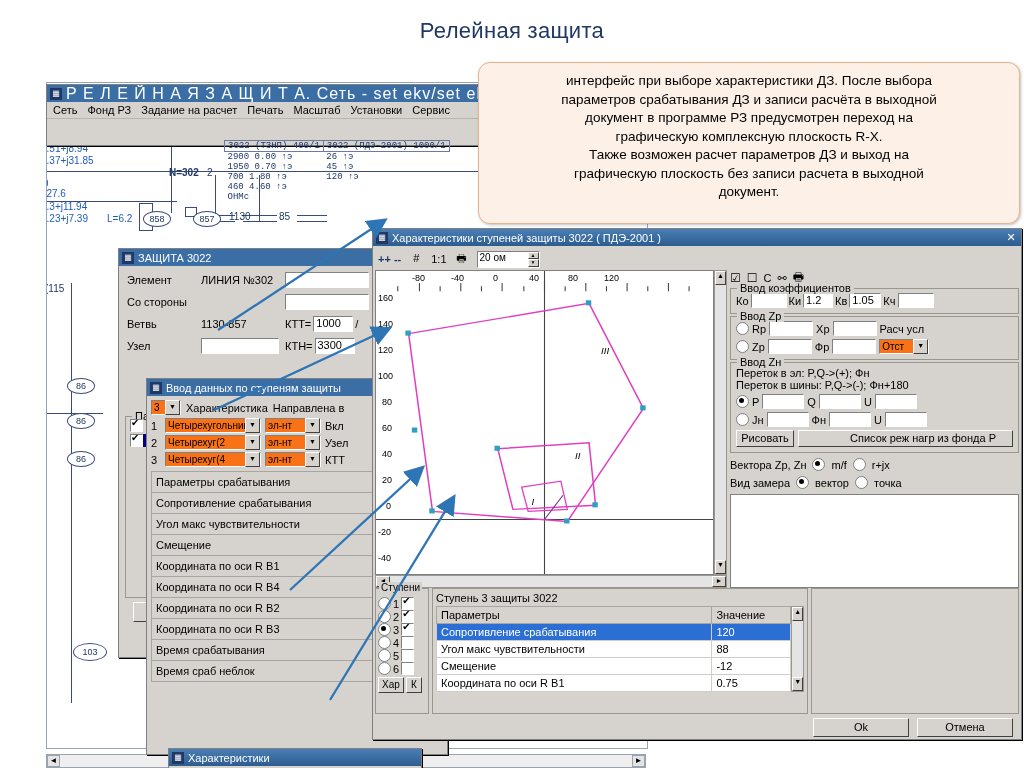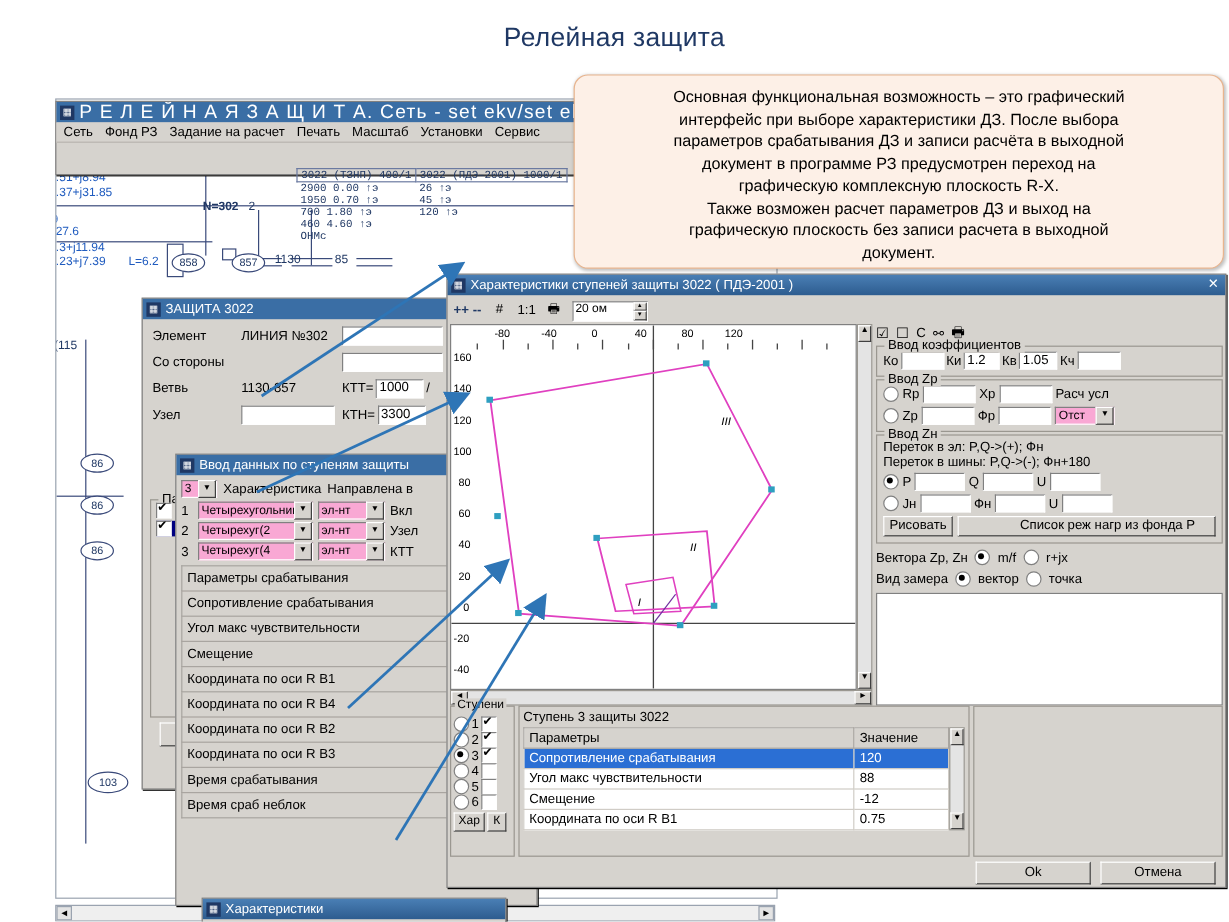--- a/index.html
+++ b/index.html
@@ -25,39 +25,39 @@
   .tb .x{width:14px;height:13px;text-align:center;line-height:12px;font-size:11px;color:#fff;cursor:default;}
   .menurow{display:flex;gap:10px;font-size:11px;color:#000;padding:2px 6px;background:#d6d3ce;border-bottom:1px solid #b8b4ae;}
   .fld{background:#fff;border:1px solid;border-color:#808080 #fff #fff #808080;font-size:11px;padding:0 2px;box-sizing:border-box;}
   .btn{background:#d6d3ce;border:1px solid;border-color:#fff #404040 #404040 #fff;font-size:11px;text-align:center;box-sizing:border-box;}
   .lbl{font-size:11px;color:#000;}
   
   #app-main{left:46px;top:84px;width:600px;height:60px;}
   .app-title{font-size:16px;letter-spacing:1px;}
   
   .data-lines{position:absolute;left:224px;top:140px;font-family:"Liberation Mono",monospace;font-size:9px;color:#203864;}
-  .data-lines table{border-collapse:collapse;margin-left:23px;}
+  .data-lines table{border-collapse:collapse;}
   .data-lines td{border:1px solid #6b7aa1;padding:0 3px;white-space:nowrap;}
   .data-lines td.nb{border:none;}
   
   #w-zashita{left:118px;top:248px;width:300px;height:408px;}
   #w-zashita .body{padding:6px 8px;position:relative;height:calc(100% - 17px);box-sizing:border-box;}
   .row{display:flex;align-items:center;margin-bottom:6px;}
   .row .l1{width:74px;font-size:11px;}
   .row .l2{width:84px;font-size:11px;}
   .panel-group{position:absolute;left:6px;top:150px;width:110px;height:180px;border:1px solid #9a9790;}
   .panel-group .gl{position:absolute;top:-7px;left:6px;background:#d6d3ce;font-size:11px;padding:0 3px;}
   .chk{display:flex;align-items:center;gap:4px;font-size:11px;margin:2px 4px;}
   .cbox{width:11px;height:11px;background:#fff;border:1px solid;border-color:#808080 #fff #fff #808080;position:relative;}
   .cbox.on:after{content:"✔";position:absolute;left:0px;top:-3px;font-size:10px;color:#000;}
   .sel{background:#000080;color:#fff;}
   
   #w-vvod{left:146px;top:378px;width:300px;height:375px;}
   #w-vvod .body{height:calc(100% - 17px);padding:4px 4px 0 4px;box-sizing:border-box;}
-  .cmb{display:flex;align-items:center;background:#f9a8d4;border:1px solid;border-color:#808080 #fff #fff #808080;font-size:10px;height:15px;box-sizing:border-box;}
+  .cmb{display:flex;align-items:center;background:#f97316;border:1px solid;border-color:#808080 #fff #fff #808080;font-size:10px;height:15px;box-sizing:border-box;}
   .cmb .t{flex:1;padding-left:2px;overflow:hidden;white-space:nowrap;}
   .cmb .a{width:13px;height:13px;background:#d6d3ce;border:1px solid;border-color:#fff #404040 #404040 #fff;font-size:7px;text-align:center;line-height:12px;}
   .gtable{width:100%;border-collapse:collapse;}
   .gtable td{border:1px solid #a9a5a0;font-size:11px;padding:2px 4px;background:#d6d3ce;height:16px;}
   
   #w-char{left:372px;top:228px;width:648px;height:510px;}
   #w-char .cbody{height:calc(100% - 17px);box-sizing:border-box;padding:2px;display:flex;flex-direction:column;}
   .ctoolbar{display:flex;align-items:center;gap:6px;height:20px;font-size:11px;padding:1px 3px;}
   .tool-ico{width:16px;height:16px;border:1px solid transparent;text-align:center;line-height:15px;font-size:11px;}
   .spin{display:flex;border:1px solid;border-color:#808080 #fff #fff #808080;background:#fff;height:15px;align-items:stretch;}
@@ -612,21 +612,20 @@
 
 <div class="win" id="w-char2">
   <div class="tb lite">
     <span class="ico">▦</span>
     <span class="ttl">Характеристики</span>
   </div>
 </div>
 
 <div class="callout">
   <div class="inner">
-    <p>Основная функциональная возможность – это графический</p>
     <p>интерфейс при выборе характеристики  ДЗ.  После выбора</p>
     <p>параметров срабатывания ДЗ и записи расчёта в выходной</p>
     <p>документ в программе РЗ предусмотрен переход  на</p>
     <p>графическую комплексную плоскость  R-X.</p>
     <p>Также возможен расчет параметров ДЗ и выход на</p>
     <p>графическую плоскость без записи расчета в выходной</p>
     <p>документ.</p>
   </div>
 </div>
 

